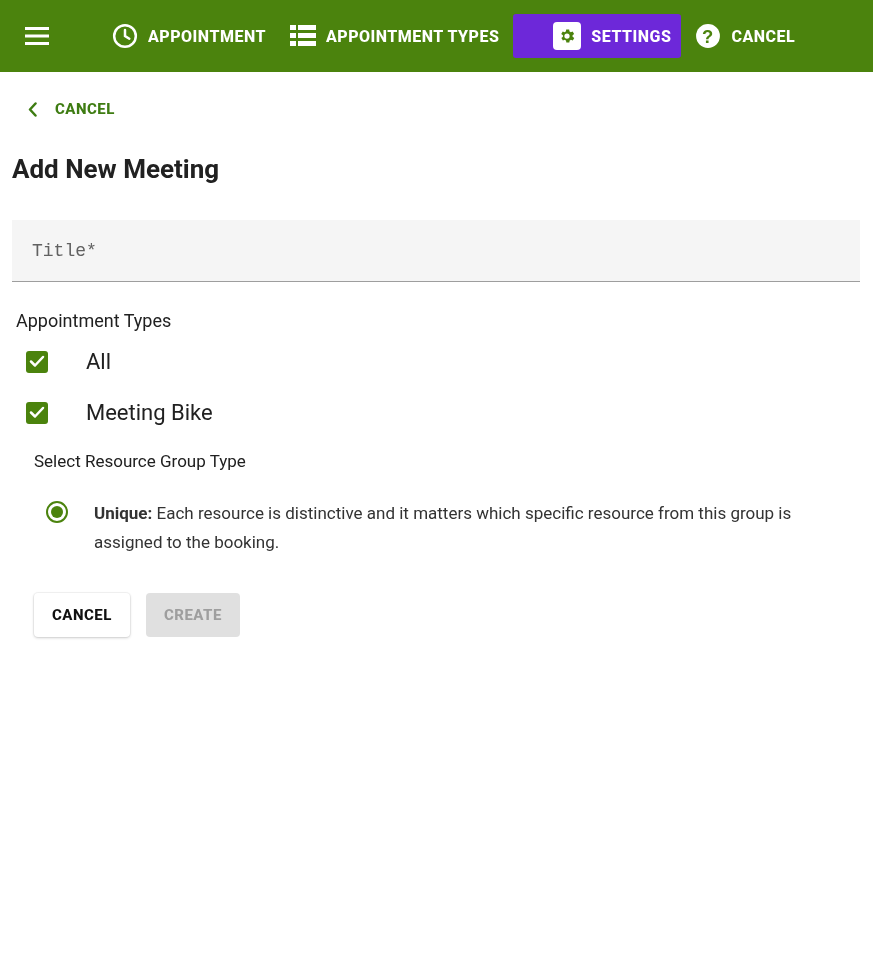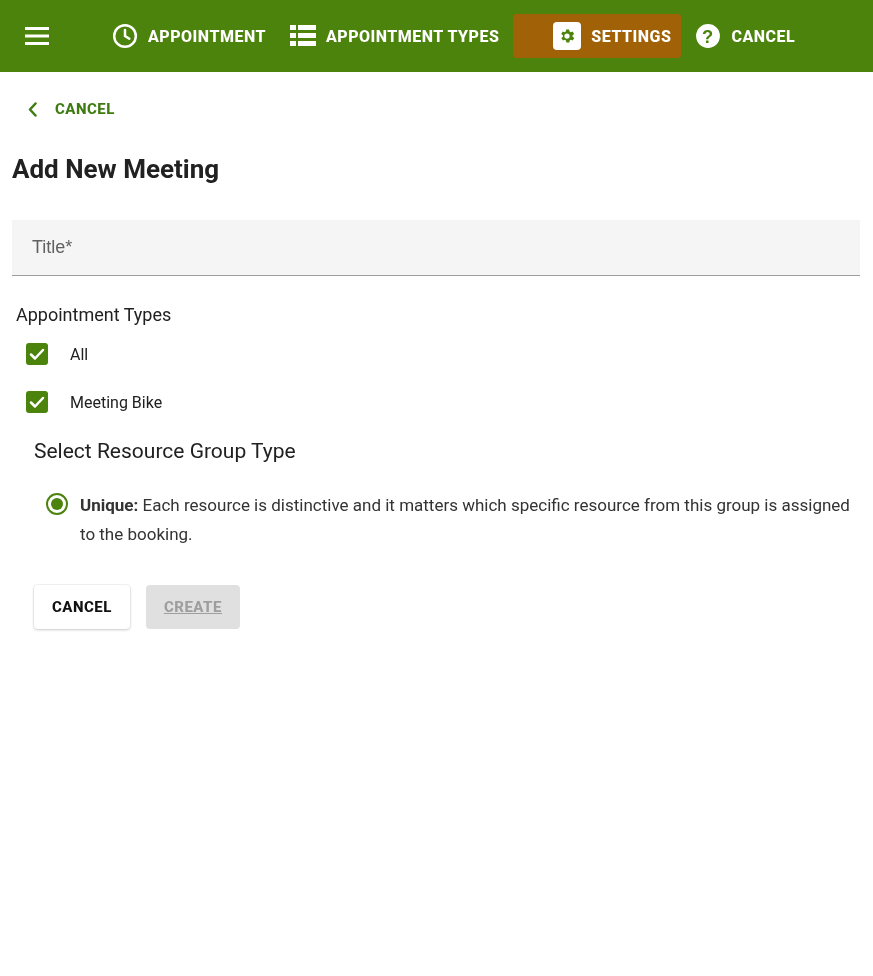--- a/index.html
+++ b/index.html
@@ -1,45 +1,45 @@
 <!DOCTYPE html>
 <html><head>
   <meta charset="utf-8">
   <style>
     * { margin:0; padding:0; box-sizing:border-box; }
     body { font-family:-apple-system,Roboto,"Helvetica Neue",Arial,sans-serif; background:#fff; color:#212121; width:873px; }
     .topbar { height:72px; background:#4b830d; display:flex; align-items:center; padding:0 18px; gap:18px; }
     .hamburger { width:38px; height:38px; display:flex; align-items:center; justify-content:center; cursor:pointer; }
     .nav { display:flex; gap:4px; margin-left:28px; }
     .nav-item { display:flex; align-items:center; gap:10px; padding:8px 10px; color:#fff; font-weight:800; letter-spacing:.5px; font-size:16px; cursor:pointer; border-radius:3px; }
-    .nav-item.active { background:#a16207;padding-left:40px; }
+    .nav-item.active { background:#6d28d9;padding-left:40px; }
     .nav-icon-box { width:28px; height:28px; background:#fff; border-radius:4px; display:flex; align-items:center; justify-content:center; }
     .page { padding:28px 12px 40px 12px; }
     .back { display:flex; align-items:center; gap:18px; color:#3e7c12; font-weight:800; letter-spacing:.5px; font-size:15px; cursor:pointer; margin-bottom:36px; padding-left:16px; }
     h1 { font-size:26px; font-weight:700; margin-bottom:36px; }
     .field { background:#f5f5f5; border-bottom:1px solid #9e9e9e; padding:18px 20px; margin-bottom:28px; width:848px; }
-    .field input, .field textarea { background:transparent; border:none; outline:none; width:100%; font-size:16px; font-family:Liberation Sans, sans-serif; color:#a21caf; }
+    .field input, .field textarea { background:transparent; border:none; outline:none; width:100%; font-size:22px; font-family:Liberation Mono, monospace; color:#a21caf; }
     .field textarea { resize:both; height:70px; }
     .field.area { border-bottom:none; padding-bottom:12px; position:relative; }
     .field input::placeholder, .field textarea::placeholder { color:#616161; font-size:18px; }
     .section-label { font-size:18px; margin:20px 0 18px 4px; }
     .check-row { display:flex; align-items:center; gap:22px; margin:0 0 26px 14px; cursor:pointer; }
     .checkbox { width:22px; height:22px; background:#4b830d; border-radius:3px; display:flex; align-items:center; justify-content:center; }
-    .check-label { font-size:16px; }
-    .sublabel { font-size:21px; margin:2px 0 28px 22px; }
-    .radio-row { display:flex; gap:12px; margin:0 0 30px 34px; cursor:pointer; align-items:flex-start; }
+    .check-label { font-size:22px;margin-left:16px; }
+    .sublabel { font-size:17px; margin:2px 0 28px 22px; }
+    .radio-row { display:flex; gap:26px; margin:0 0 30px 34px; cursor:pointer; align-items:flex-start; }
     .radio { width:22px; height:22px; border:2px solid #888; border-radius:50%; flex-shrink:0; display:flex; align-items:center; justify-content:center; margin-top:2px;}
     .radio.selected { border-color:#4b830d; }
     .radio.selected::after { content:""; width:12px; height:12px; border-radius:50%; background:#4b830d; }
     .radio-text { font-size:17px; line-height:1.7; max-width:770px; color:#333; }
     .radio-text b { font-weight:700; }
     .actions { display:flex; gap:16px; margin:36px 0 0 22px; }
     .btn { padding:13px 18px; font-size:15px; font-weight:800; letter-spacing:.5px; border-radius:4px; cursor:pointer; border:none; font-family:inherit; }
     .btn-cancel { background:#fff; color:#111; box-shadow:0 1px 3px rgba(0,0,0,.18),0 0 0 1px rgba(0,0,0,.04); }
-    .btn-create { background:#e0e0e0; color:#9e9e9e; cursor:default;text-decoration:underline; }
+    .btn-create { background:#e0e0e0; color:#9e9e9e; cursor:default; }
     .resize-handle { position:absolute; right:6px; bottom:6px; pointer-events:none; }
   </style>
 </head>
 <body>
 
 <div class="topbar">
   <div class="hamburger">
     <svg width="24" height="18" viewBox="0 0 24 18">
         <rect width="24" height="3" fill="#fff"></rect>
         <rect y="7.5" width="24" height="3" fill="#fff"></rect>

